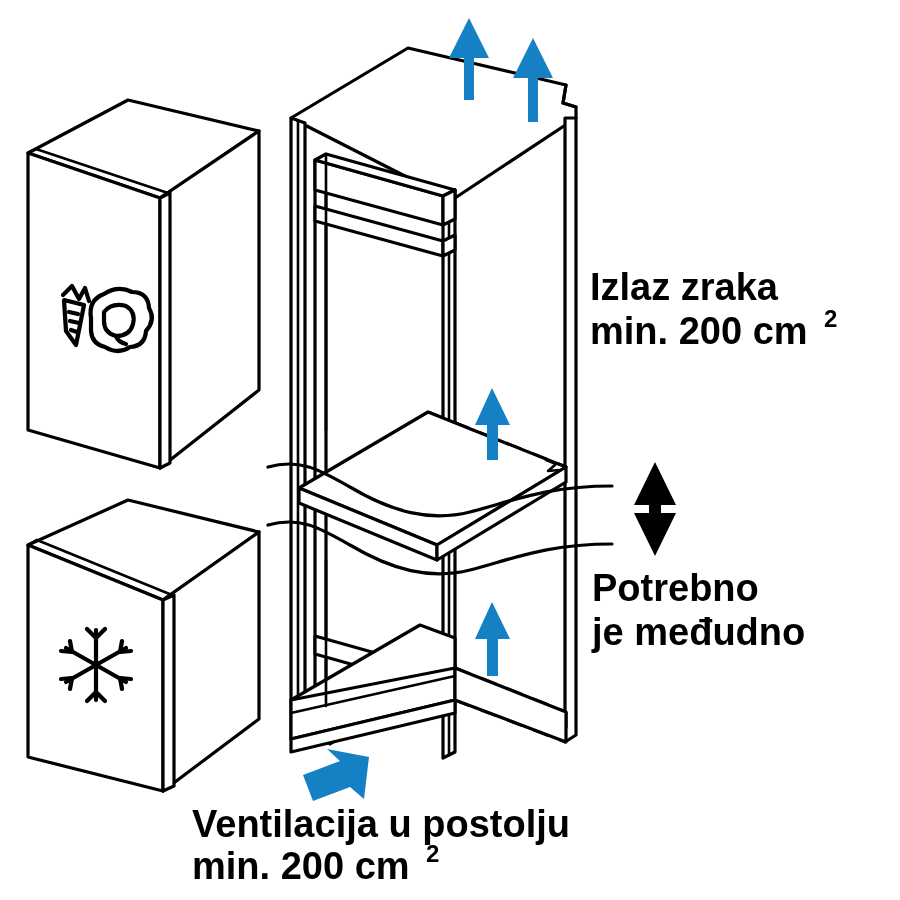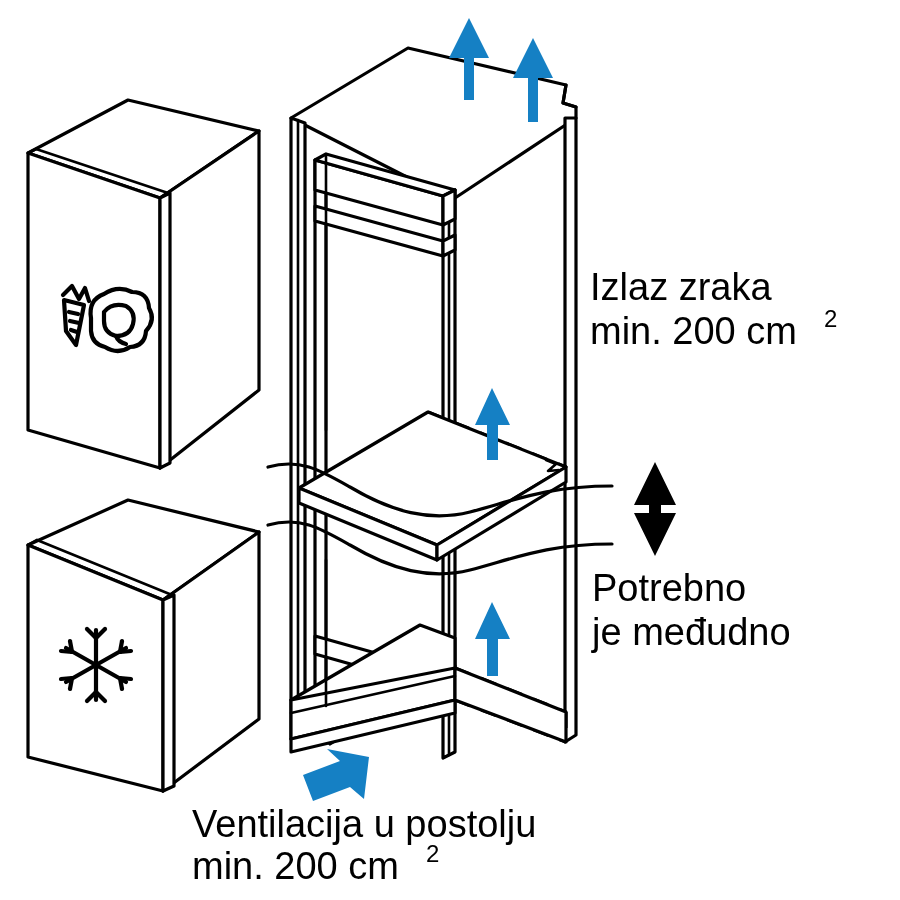--- a/index.html
+++ b/index.html
@@ -11,20 +11,21 @@
     width: 900px;
     height: 900px;
     overflow: hidden;
     font-family: "Liberation Sans", sans-serif;
     color: #000000;
   }
   #diagram-root {
     position: relative;
     width: 900px;
     height: 900px;
+    font-weight: bold;
   }
   #diagram-svg {
     position: absolute;
     top: 0;
     left: 0;
     width: 900px;
     height: 900px;
     display: block;
   }
   .label-text {

